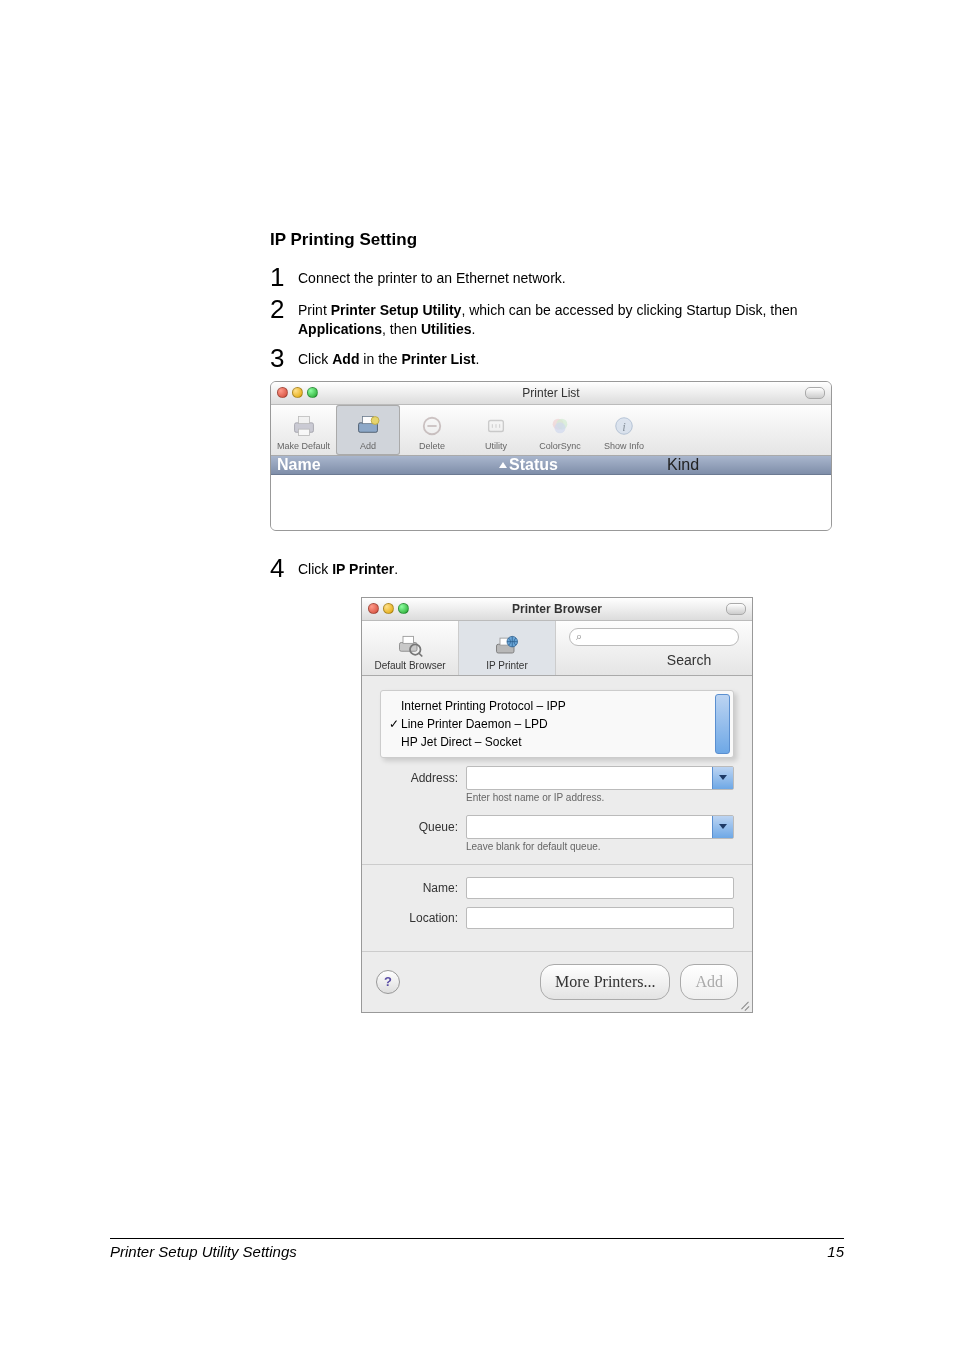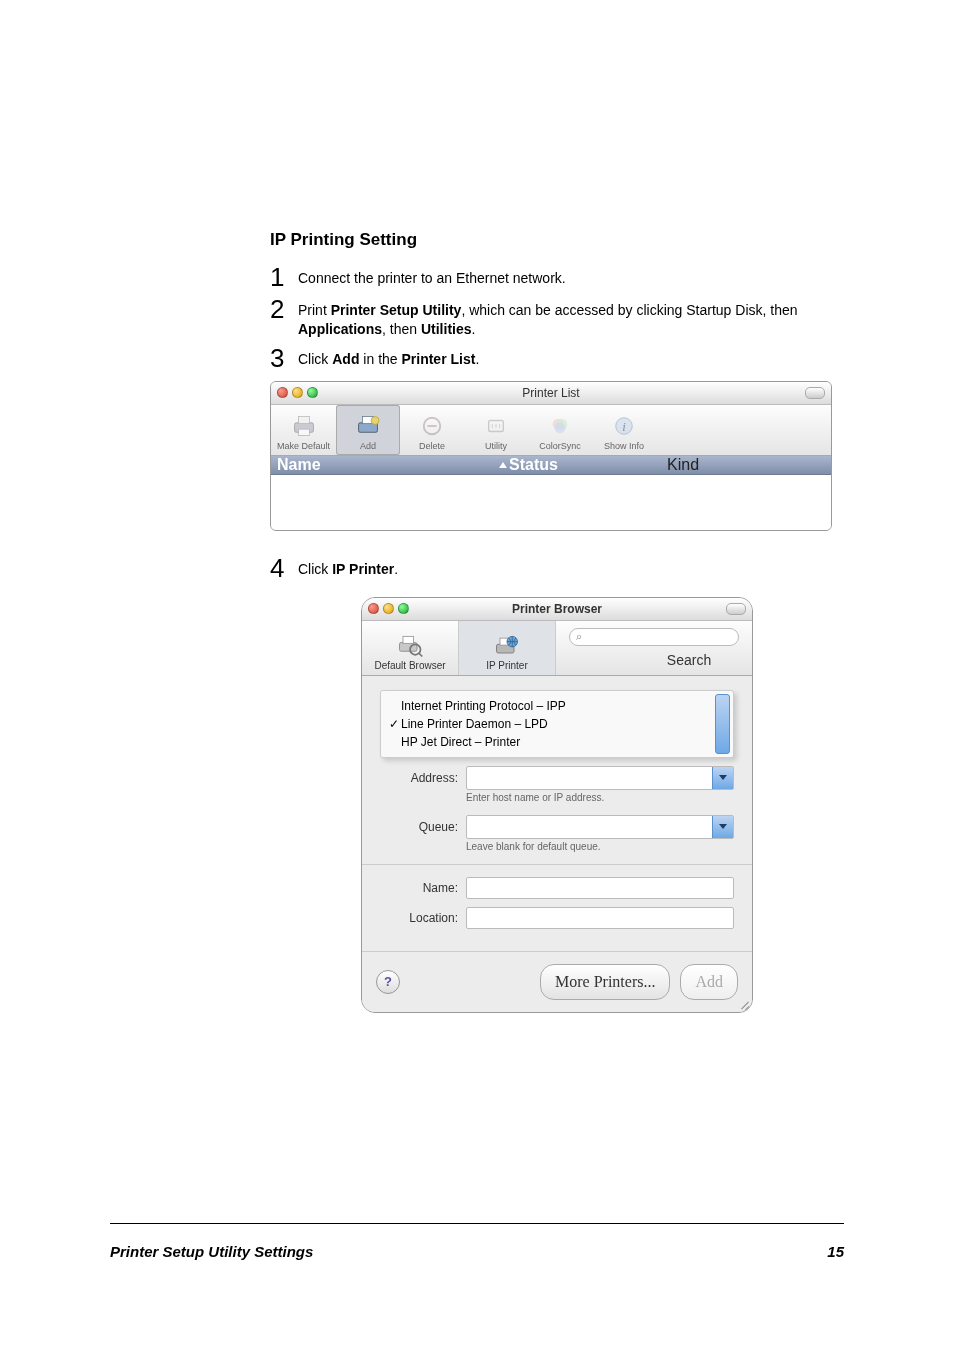--- a/index.html
+++ b/index.html
@@ -118,21 +118,21 @@
     width:0; height:0; border-left:4px solid transparent; border-right:4px solid transparent;
     border-bottom:6px solid #fff; margin-left:2px;
   }
   .plw-body { height: 55px; background:#fff; }
 
   
   .browser-window {
     width: 390px;
     margin: 16px auto 0;
     border:1px solid #999;
-    border-radius:14px;
+    border-radius:0;
     background:#ececec;
     overflow:hidden;
   }
   .bw-titlebar {
     height:22px;
     background:linear-gradient(#fff,#dcdcdc);
     position:relative;
     display:flex; align-items:center;
     border-bottom:1px solid #bbb;
   }
@@ -258,22 +258,22 @@
   .resize::before, .resize::after {
     content:""; position:absolute; background:#888;
   }
   .resize::before { width:10px; height:1px; transform:rotate(-45deg); right:0; bottom:4px; }
   .resize::after  { width:6px; height:1px; transform:rotate(-45deg); right:0; bottom:1px; }
 
   .page-footer {
     position:absolute; left:110px; right:110px; bottom:90px;
     border-top:1px solid #000;
     display:flex; justify-content:space-between;
-    padding-top:19px;
-    font-size:15px; font-style:italic;font-weight:bold;
+    padding-top:4px;
+    font-size:15px; font-style:italic;
   }
   .page-num { font-style:italic; }
 
   
   .svg-printer { width:26px; height:22px; }
 </style>
 </head>
 <body>
 
 <div class="page">
@@ -433,21 +433,21 @@
         <div class="bw-search-label">Search</div>
       </div>
     </div>
 
     <div class="bw-content">
 
       <div class="form-row" style="align-items:stretch; margin-bottom:8px;">
         <div class="proto-panel">
           <div class="line"><span class="check"> </span><span>Internet Printing Protocol – IPP</span></div>
           <div class="line"><span class="check">✓</span><span>Line Printer Daemon – LPD</span></div>
-          <div class="line"><span class="check"> </span><span>HP Jet Direct – Printer</span></div>
+          <div class="line"><span class="check"> </span><span>HP Jet Direct – Socket</span></div>
           <div class="proto-scroll"></div>
         </div>
       </div>
 
       <div class="form-row">
         <div class="form-label">Address:</div>
         <div class="input-box">
           <div class="arrow-btn">
               <div class="arrow-down"></div>
             </div>

